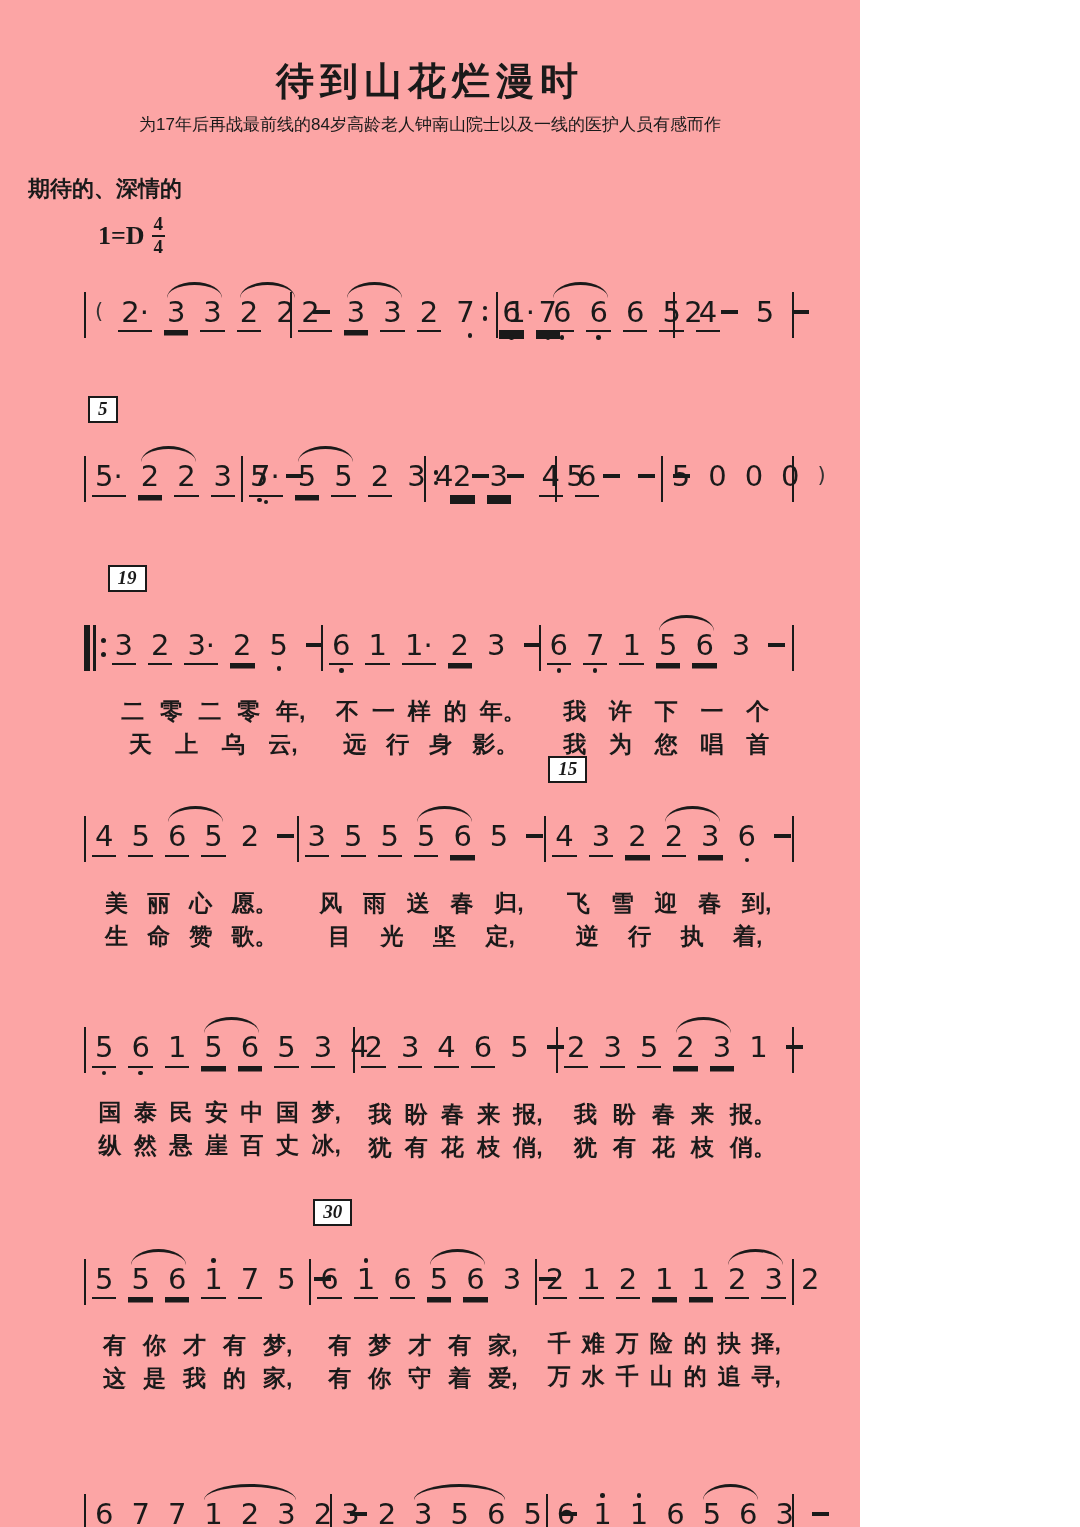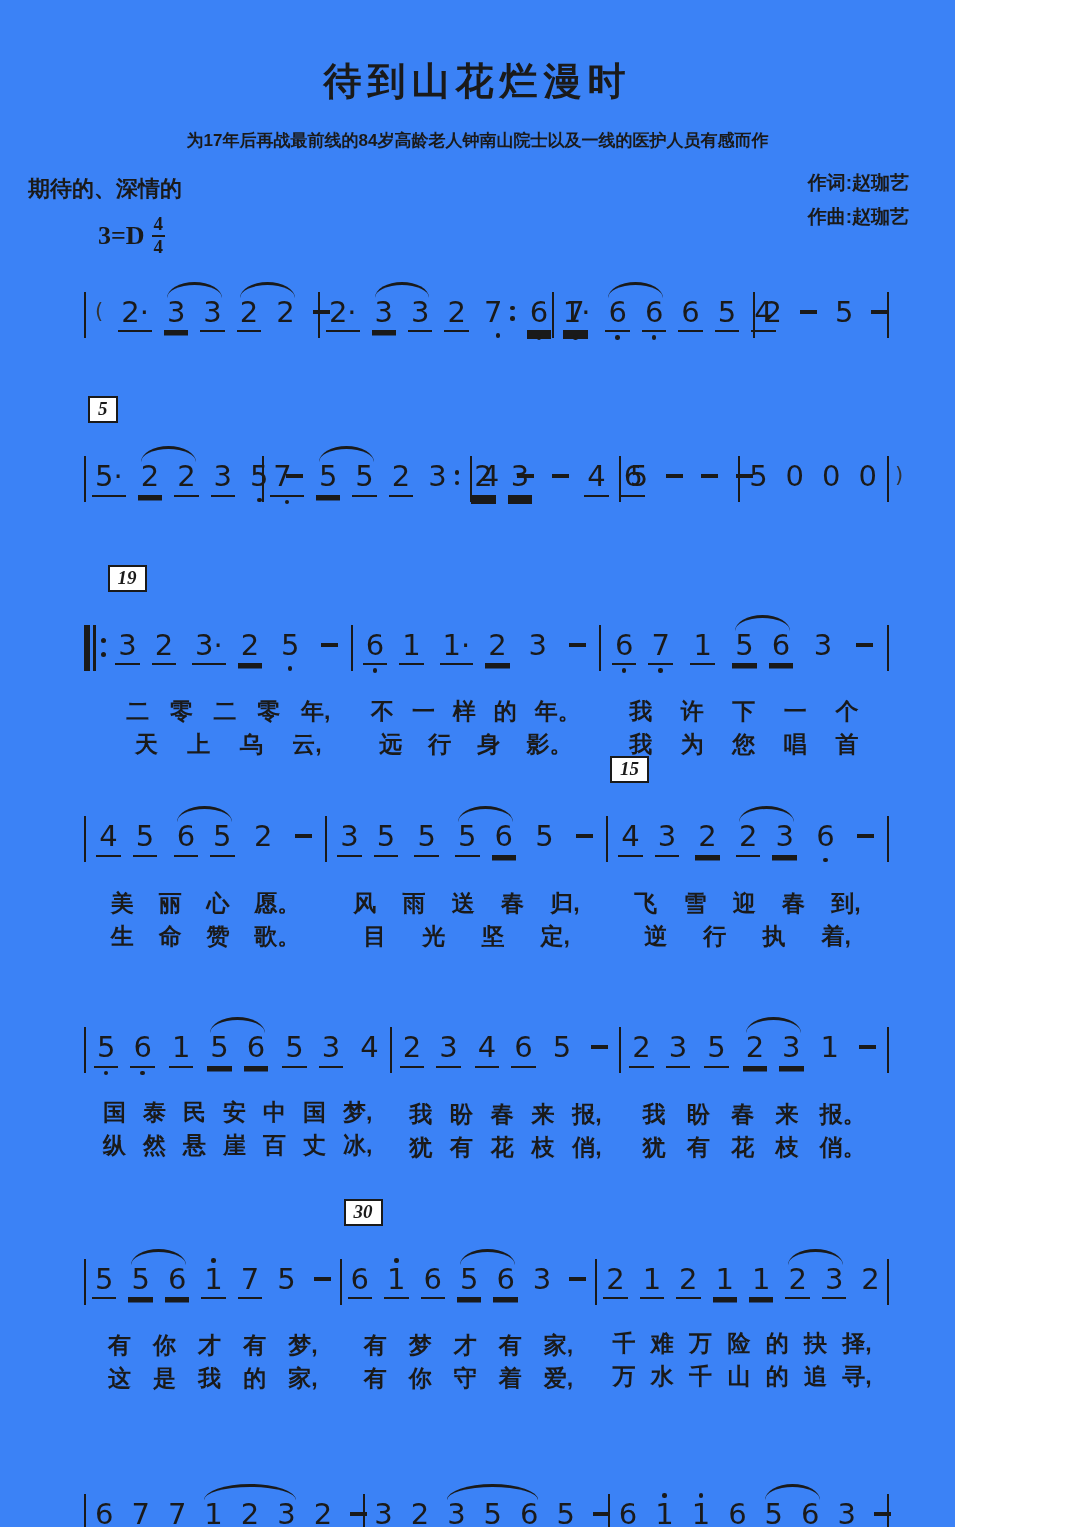--- a/index.html
+++ b/index.html
@@ -1,23 +1,23 @@
 <!DOCTYPE html>
 <html><head>
 <meta charset="utf-8">
 <style>
   html,body{margin:0;padding:0;background:#ffffff;}
   body{font-family:"Liberation Sans","DejaVu Sans",sans-serif;color:#1a1a1a;}
-  .page{width:955px;height:1527px;background:#3b82f6;position:relative;overflow:hidden;}
+  .page{width:860px;height:1527px;background:#fca5a5;position:relative;overflow:hidden;}
 
   
   .header{position:relative;height:262px;}
   .title{padding-top:56px;text-align:center;font-size:38px;font-weight:bold;letter-spacing:6px;
          font-family:"Liberation Serif","DejaVu Serif",serif;}
-  .dedication{margin-top:22px;text-align:center;font-size:17px;font-weight:bold;}
+  .dedication{margin-top:6px;text-align:center;font-size:17px;font-weight:normal;}
   .tempo{position:absolute;left:28px;top:174px;font-size:22px;font-weight:bold;}
   .credits{position:absolute;right:46px;top:166px;font-size:19px;font-weight:bold;line-height:1.8;}
   .keysig{position:absolute;left:98px;top:214px;font-size:26px;font-weight:bold;display:flex;align-items:center;
           font-family:"Liberation Serif","DejaVu Serif",serif;}
   .frac{display:inline-flex;flex-direction:column;margin-left:7px;font-size:19px;line-height:1.1;text-align:center;}
   .frac .num{border-bottom:2.5px solid #1a1a1a;padding:0 2px;}
   .frac .den{padding:0 2px;}
 
   
   .score{padding:0 66px 0 84px;}
@@ -64,26 +64,22 @@
   .bar-lyric.second{margin-top:3px;}
 </style>
 </head>
 <body>
 
 <div class="page">
   <div class="header">
     <div class="title">待到山花烂漫时</div>
     <div class="dedication">为17年后再战最前线的84岁高龄老人钟南山院士以及一线的医护人员有感而作</div>
     <div class="tempo">期待的、深情的</div>
-    <div class="credits">
-      <div>作词:赵珈艺</div>
-      <div>作曲:赵珈艺</div>
-    </div>
     <div class="keysig">
-      <span>3=D</span>
+      <span>1=D</span>
       <span class="frac">
         <span class="num">4</span>
         <span class="den">4</span>
       </span>
     </div>
   </div>
   <div class="score">
       <div class="music-line">
         <div class="notes-row">
           <span class="barline"></span>

